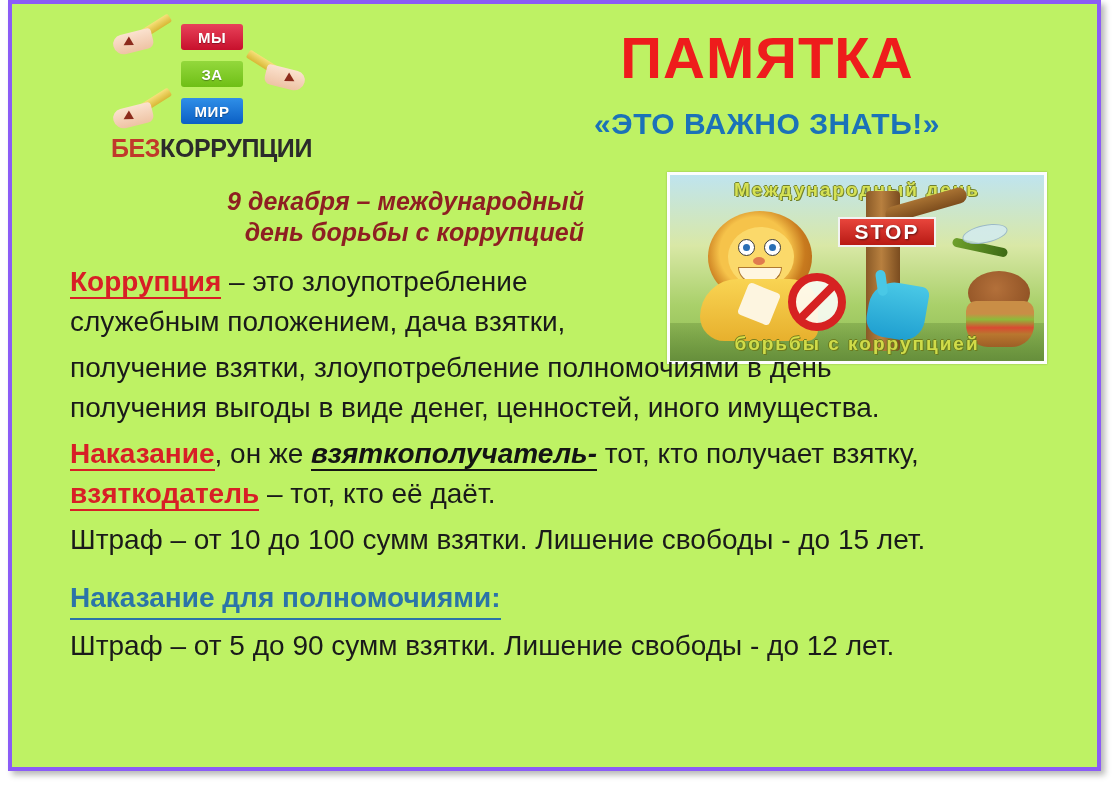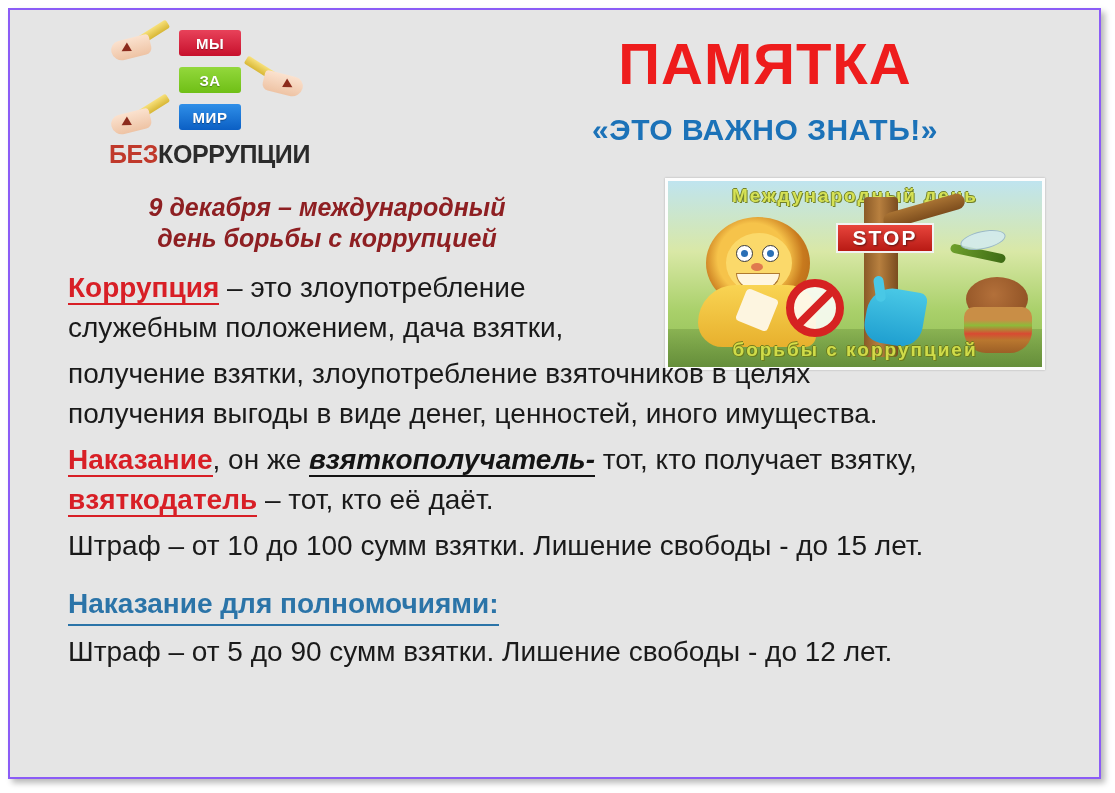--- a/index.html
+++ b/index.html
@@ -11,25 +11,25 @@
     width: 1115px;
     height: 793px;
     font-family: "Liberation Sans", sans-serif;
     overflow: hidden;
   }
 
   
   .slide-frame {
     position: absolute;
     left: 8px;
-    top: 8px;
+    top: 0;
     width: 1093px;
     height: 771px;
-    background: #e5e5e5;
-    border: 2px solid #8b5cf6;
+    background: #bef264;
+    border: 4px solid #8b5cf6;
     box-sizing: border-box;
     box-shadow: 4px 4px 6px rgba(0,0,0,0.28);
   }
 
   
   .header {
     position: absolute;
     left: 0;
     top: 0;
     width: 100%;
@@ -139,21 +139,21 @@
     letter-spacing: .5px;
     line-height: 1.05;
   }
 
   
   .date-heading {
     position: absolute;
     left: 62px;
     top: 182px;
     width: 510px;
-    text-align: center;
+    text-align: right;
     font-size: 25px;
     font-weight: bold;
     font-style: italic;
     color: #8e1f22;
     line-height: 1.22;
   }
 
   
   .illustration {
     position: absolute;
@@ -449,21 +449,21 @@
     <div class="ill-bear-head"></div>
     <div class="ill-bear-burger"></div>
 
     <div class="ill-cap bottom">борьбы с коррупцией</div>
   </div>
 
   <div class="body-text">
 
     <p class="para narrow"><span class="kw-red">Коррупция</span><span> – это злоупотребление</span><br><span>служебным положением, дача взятки,</span></p>
 
-    <p class="para"><span>получение взятки, злоупотребление взяточников в целях</span><br><span>получения выгоды в виде денег, ценностей, иного имущества.</span></p>
+    <p class="para"><span>получение взятки, злоупотребление полномочиями в день</span><br><span>получения выгоды в виде денег, ценностей, иного имущества.</span></p>
 
     <p class="para"><span class="kw-red">Наказание</span><span>, он же </span><span class="kw-black">взяткополучатель-</span><span> тот, кто получает взятку,</span><br><span class="kw-red">взяткодатель</span><span> – тот, кто её даёт.</span></p>
 
     <div>
       <p class="para punish">Штраф – от 10 до 100 сумм взятки. Лишение свободы - до 15 лет.</p>
     </div>
 
     <div>
       <span class="sec-head">Наказание для полномочиями:</span>
       <p class="para punish">Штраф – от 5 до 90 сумм взятки. Лишение свободы -  до 12 лет.</p>

